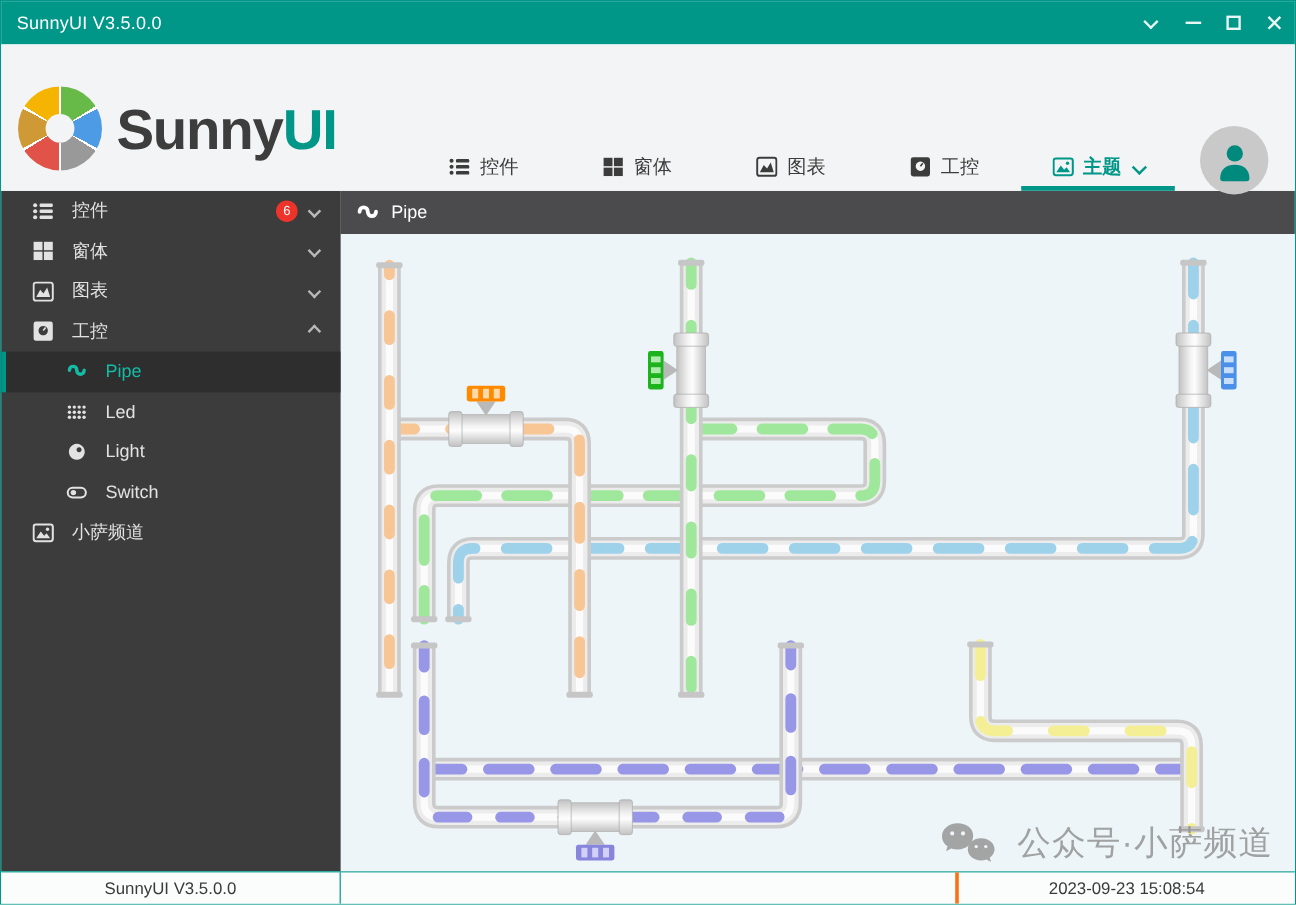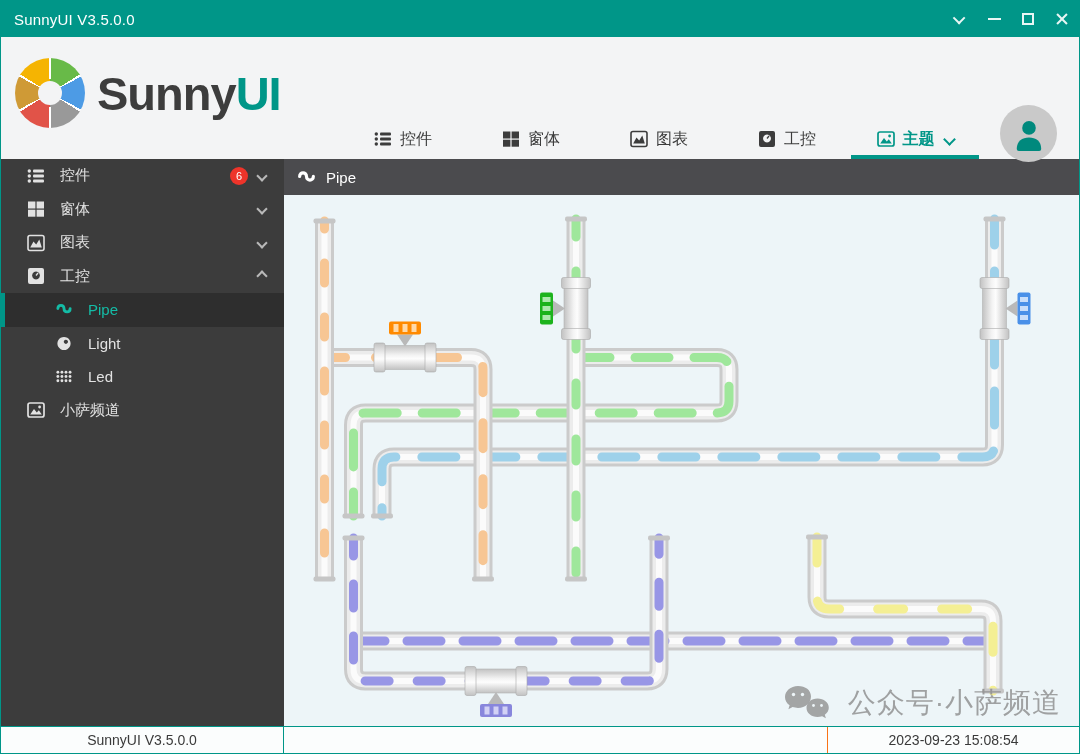--- a/index.html
+++ b/index.html
@@ -14,21 +14,21 @@
   .tb-btn { width:34px; height:36px; display:flex; align-items:center; justify-content:center; cursor:pointer; color:#e8f6f4; }
   .chev { width:9px; height:9px; border-left:2px solid currentColor; border-bottom:2px solid currentColor; transform:rotate(-45deg) translateY(-2px); display:inline-block; }
   .minus { width:13px; height:2px; background:currentColor; display:inline-block; }
   .maxbox { width:12px; height:12px; border:2px solid currentColor; display:inline-block; }
   .xicon { position:relative; width:14px; height:14px; display:inline-block; }
   .xicon:before,.xicon:after { content:""; position:absolute; left:6px; top:0; width:2px; height:14px; background:currentColor; }
   .xicon:before { transform:rotate(45deg); } .xicon:after { transform:rotate(-45deg); }
 
   
   .header { height:122px; background:#f3f4f5; display:flex; align-items:flex-end; position:relative; flex:0 0 122px; }
-  .brand { position:absolute; left:14px; top:21px; display:flex; align-items:center; }
+  .brand { position:absolute; left:14px; top:35px; display:flex; align-items:center; }
   .logo-ring { width:70px; height:70px; border-radius:50%; position:relative;
     background:conic-gradient(from 0deg,
       #fff 0 2deg, #68ba48 2deg 58deg, #fff 58deg 62deg, #4d9be5 62deg 118deg,
       #fff 118deg 122deg, #999 122deg 178deg, #fff 178deg 182deg, #e15348 182deg 238deg,
       #fff 238deg 242deg, #cf9a36 242deg 298deg, #fff 298deg 302deg, #f5b402 302deg 358deg, #fff 358deg 360deg); }
   .logo-ring:after { content:""; position:absolute; left:23px; top:23px; width:24px; height:24px; border-radius:50%; background:#f3f4f5; }
   .brand-text { font-size:47px; font-weight:bold; letter-spacing:-1px; margin-left:12px; color:#3d3d3d; }
   .brand-text .ui { color:#009688; }
   .nav { position:absolute; right:100px; bottom:0; display:flex; }
   .nav-tab { width:128px; height:40px; display:flex; align-items:center; justify-content:center; gap:8px; font-size:16px; color:#3c3c3c; cursor:pointer; position:relative; }
@@ -58,21 +58,21 @@
   .canvas svg.diagram { position:absolute; left:0; top:0; }
   .watermark { position:absolute; right:18px; bottom:4px; display:flex; align-items:center; gap:16px; color:#8a8a8a; opacity:.78; pointer-events:none; }
   .watermark .wm-text { font-size:28px; letter-spacing:1px; }
   .watermark svg { width:48px; height:38px; }
 
   
   .statusbar { height:27px; flex:0 0 27px; display:flex; background:#fbfdfd; border-top:1px solid #009688; font-size:14px; color:#3a3a3a; }
   .statusbar .cell { display:flex; align-items:center; justify-content:center; }
   .statusbar .cell.l { width:283px; border-right:1px solid #009688; }
   .statusbar .cell.m { flex:1; }
-  .statusbar .cell.r { width:252px; border-left:1px solid #f97316; }
+  .statusbar .cell.r { width:283px; border-left:3px solid #f97316; }
 </style>
 </head>
 <body>
 
 <svg width="0" height="0" style="position:absolute">
   <defs>
     <symbol id="i-list" viewBox="0 0 18 18">
       <circle cx="2.3" cy="4" r="1.7" fill="currentColor"></circle>
         <rect x="6" y="2.6" width="11" height="2.9" rx="1" fill="currentColor"></rect>
       <circle cx="2.3" cy="9" r="1.7" fill="currentColor"></circle>
@@ -246,29 +246,35 @@
         <span class="schev up"></span>
       </div>
       <div class="side-item sub active">
         <svg>
             <use href="#i-pipe"></use>
           </svg>
         <span>Pipe</span>
       </div>
       <div class="side-item sub">
         <svg>
+            <use href="#i-led"></use>
+          </svg>
+        <span>Led</span>
+      </div>
+      <div class="side-item sub">
+        <svg>
             <use href="#i-light"></use>
           </svg>
         <span>Light</span>
       </div>
       <div class="side-item sub">
         <svg>
-            <use href="#i-led"></use>
-          </svg>
-        <span>Led</span>
+            <use href="#i-switch"></use>
+          </svg>
+        <span>Switch</span>
       </div>
       <div class="side-item">
         <svg>
             <use href="#i-image"></use>
           </svg>
         <span>小萨频道</span>
       </div>
     </div>
 
     <div class="main">

